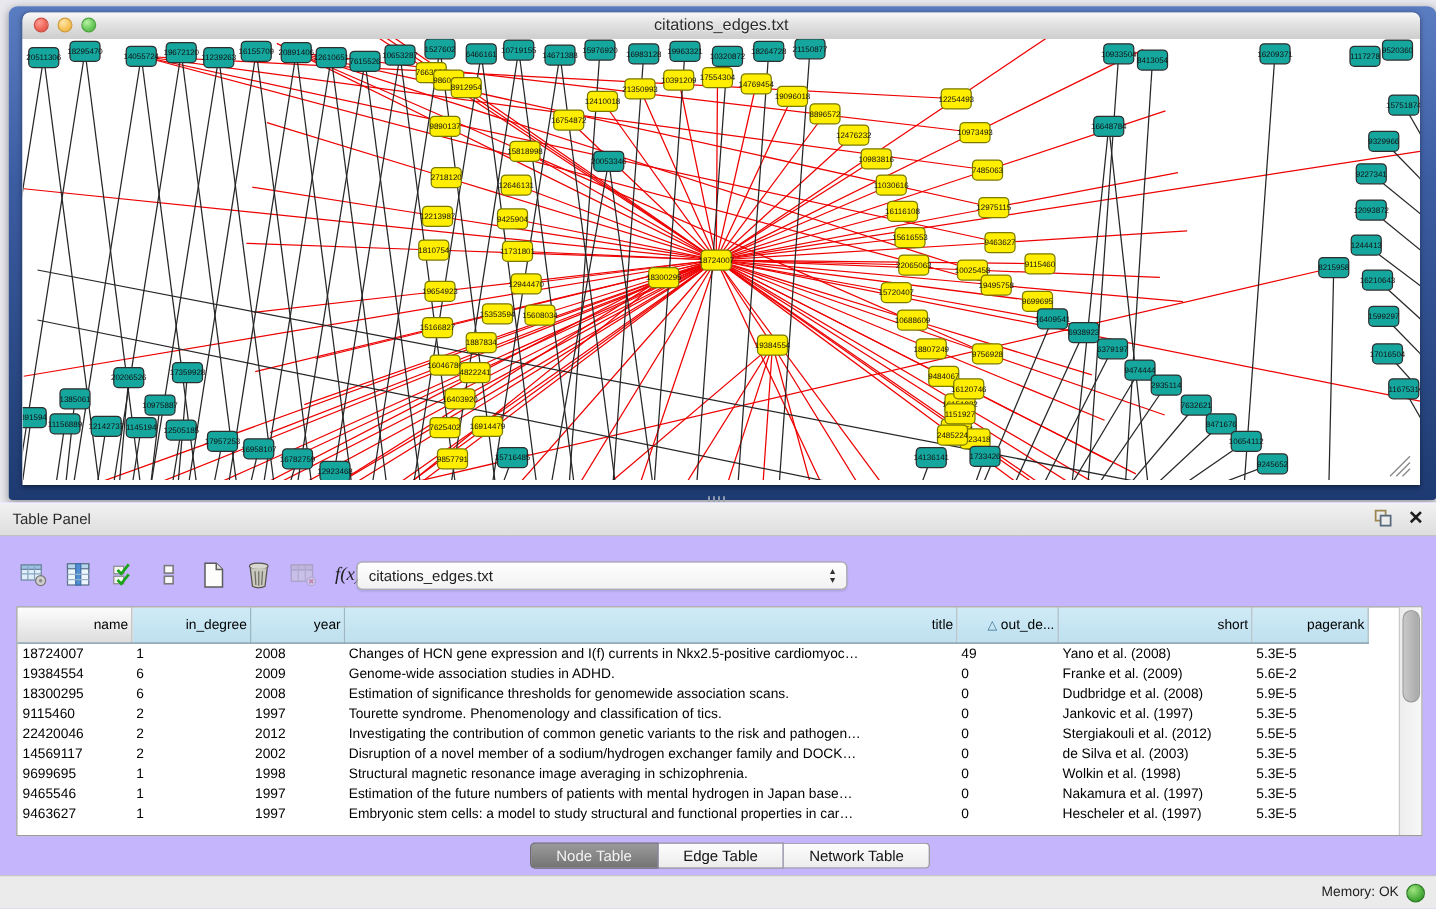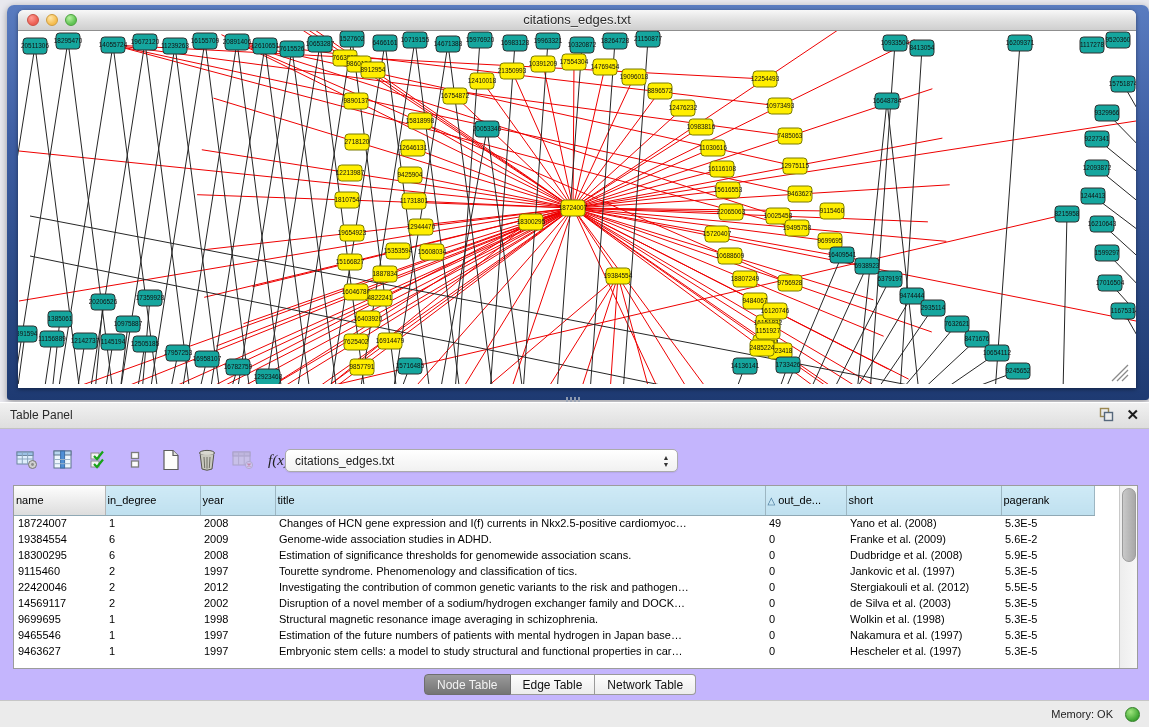--- a/index.html
+++ b/index.html
@@ -43,40 +43,40 @@
   #table-combo{position:absolute;left:285px;top:47px;width:393px;height:23px;box-sizing:border-box;
     border:1px solid #ababab;border-radius:5px;background:linear-gradient(180deg,#ffffff,#f1f1f1);
     display:flex;align-items:center;box-shadow:0 1px 1px rgba(0,0,0,.08);}
   #table-combo .combo-text{flex:1;font-size:12px;color:#1d1d1d;padding-left:9px;}
   #table-combo .stepper{width:22px;text-align:center;font-size:7px;color:#333;line-height:7px;}
 
   #table-wrap{position:absolute;left:13px;top:83px;width:1125px;height:184px;box-sizing:border-box;
     border:1px solid #9c9c9c;background:#fff;display:flex;}
   #grid{width:1108px;}
   #grid table{border-collapse:collapse;table-layout:fixed;width:1080px;font-size:11px;color:#000;}
-  #grid th{height:29px;box-sizing:border-box;border-right:1px solid #9db6c2;border-bottom:1px solid #8fa8b4;
-    background:linear-gradient(180deg,#cfeaf6,#bfe0ef);font-weight:normal;text-align:left;
-    font-size:11px;padding:0 2px;white-space:nowrap;overflow:hidden;}
+  #grid th{height:20px;box-sizing:border-box;border-right:1px solid #9db6c2;border-bottom:1px solid #8fa8b4;
+    background:linear-gradient(180deg,#cfeaf6,#bfe0ef);font-weight:normal;text-align:right;
+    font-size:11px;padding:8px 2px;white-space:nowrap;overflow:hidden;}
   #grid th.name-col{background:linear-gradient(180deg,#fdfdfd,#dddddd);border-right:1px solid #b5b5b5;}
   #grid td{height:16px;padding:0 4px;white-space:nowrap;overflow:hidden;box-sizing:border-box;}
   .sort-tri{color:#3a6e93;font-size:10px;margin-right:3px;}
   #vscroll{width:17px;background:linear-gradient(90deg,#ededed,#f7f7f7);border-left:1px solid #c9c9c9;position:relative;}
   #vscroll .thumb{position:absolute;left:2px;top:2px;width:12px;height:72px;border-radius:7px;
     background:linear-gradient(90deg,#c9c9c9,#a8a8a8);border:1px solid #9b9b9b;}
 
   #tab-bar{position:absolute;left:424px;top:272px;height:21px;display:flex;}
   .seg{height:21px;box-sizing:border-box;border:1px solid #9a9a9a;font-size:12px;
-    display:flex;align-items:center;justify-content:center;padding:0 12px;background:linear-gradient(180deg,#fdfdfd,#ececec);color:#111;}
+    display:flex;align-items:center;justify-content:center;padding:0 20px;background:linear-gradient(180deg,#fdfdfd,#ececec);color:#111;}
   .seg.active{background:linear-gradient(180deg,#9a9a9a,#747474);color:#f3f3f3;border-color:#6e6e6e;}
   .seg:first-child{border-radius:4px 0 0 4px;}
   .seg:last-child{border-radius:0 4px 4px 0;border-left:none;}
   .seg.mid{border-left:none;}
 
   #status-bar{position:absolute;left:0;top:298px;width:1149px;height:27px;background:#EBEBEB;
-    border-top:1px solid #c6c6c6;display:flex;align-items:center;justify-content:flex-end;gap:12px;padding-right:9px;box-sizing:border-box;}
+    border-top:1px solid #c6c6c6;display:flex;align-items:center;justify-content:flex-end;gap:6px;padding-right:9px;box-sizing:border-box;}
   #status-bar .mem{font-size:11px;color:#222;}
   #mem-dot{width:13px;height:13px;border-radius:50%;
     background:radial-gradient(circle at 35% 30%,#9fe57e,#3fa532 70%);border:1px solid #2e7d24;}
 </style>
 </head>
 <body>
 
 <div id="net-frame">
   <div id="mac-window">
     <div id="titlebar">

